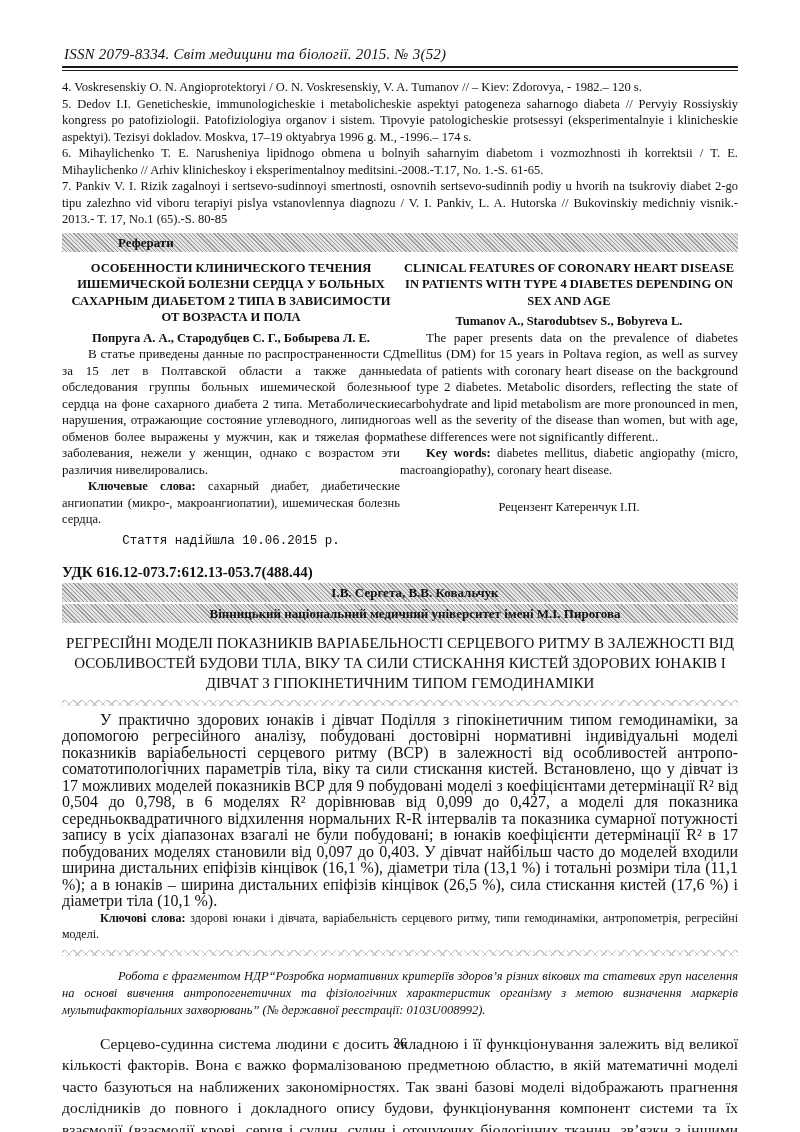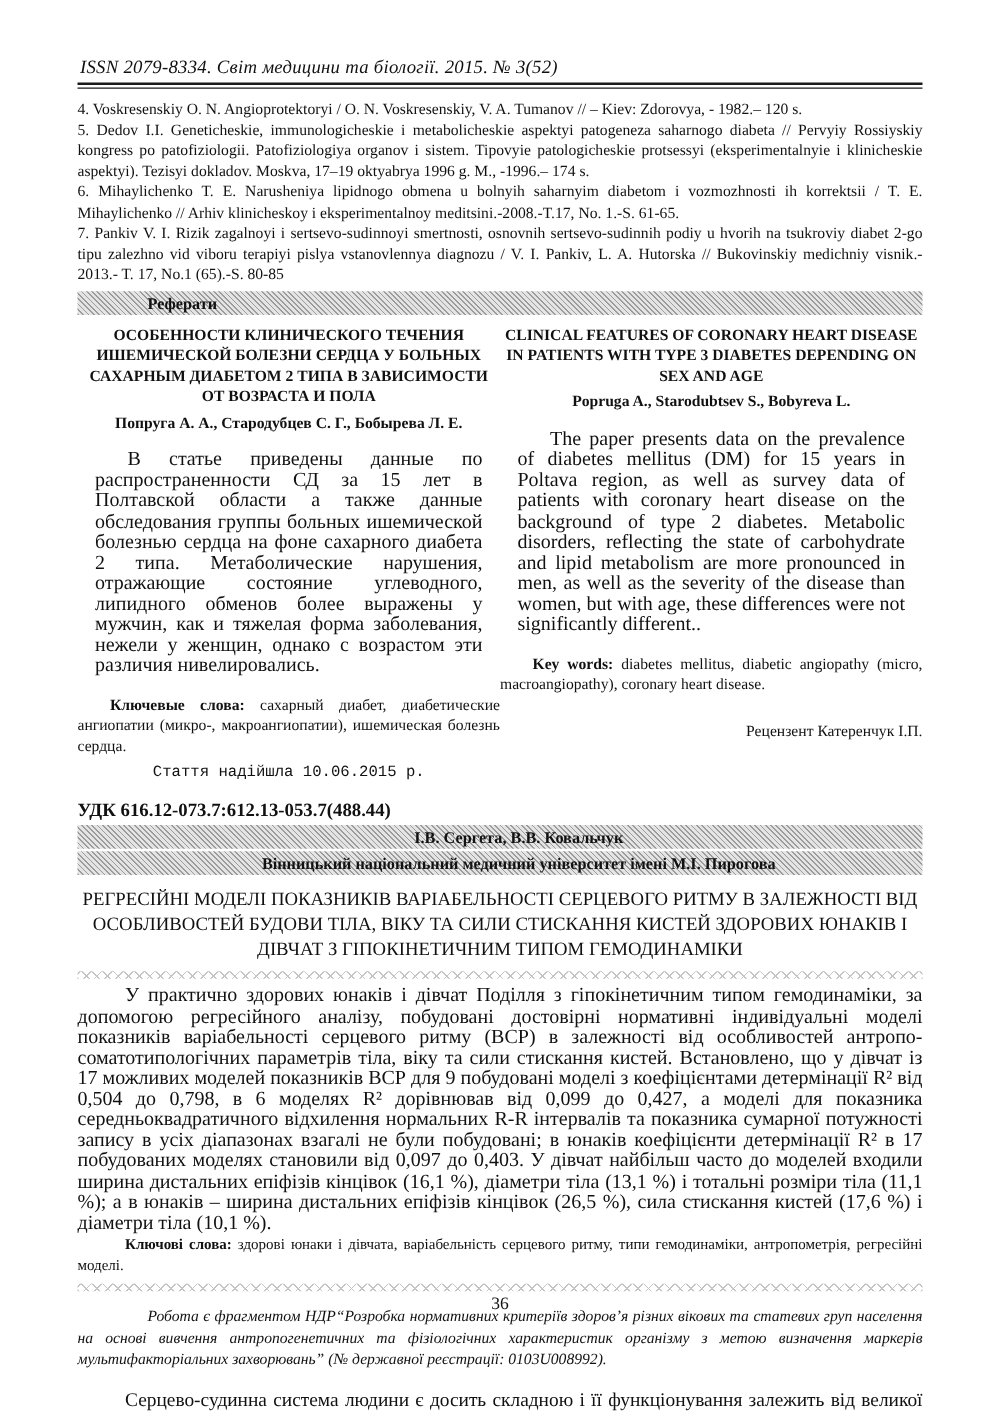--- a/index.html
+++ b/index.html
@@ -44,29 +44,29 @@
   .col { flex: 1 1 0; min-width: 0; }
   .col-title {
     font-weight: bold; font-size: 12.5px; line-height: 16.5px;
     text-align: center; margin: 0 0 4px 0;
   }
   .col-authors {
     font-weight: bold; font-size: 12.5px; line-height: 16.5px;
     text-align: center; margin: 0;
   }
   .col-body {
-    margin: 14px; font-size: 16px; line-height: 16.5px;
+    margin: 0; font-size: 13px; line-height: 16.5px;
     text-align: justify; text-indent: 26px;
   }
   .col-keywords {
     margin: 0; font-size: 12.5px; line-height: 16.5px;
     text-align: justify; text-indent: 26px;
   }
   .received { margin: 6px 0 0 0; font-size: 12.5px; text-align: center; font-family: Liberation Mono, monospace; }
-  .reviewer { margin: 22px 0 0 0; font-size: 12.5px; text-align: right; }
+  .reviewer { margin: 22px 0 0 0; font-size: 12.5px; text-align: center; }
   .bold { font-weight: bold; }
   
   .udc { margin-top: 16px; font-size: 15px; font-weight: bold; }
   .article-title {
     margin-top: 10px; font-size: 15px; font-weight: normal;
     line-height: 20px; text-align: center;
   }
   
   .zigzag {
     height: 6px; margin-top: 7px;
@@ -120,22 +120,22 @@
 
     <div class="col">
       <p class="col-title">ОСОБЕННОСТИ КЛИНИЧЕСКОГО ТЕЧЕНИЯ ИШЕМИЧЕСКОЙ БОЛЕЗНИ СЕРДЦА У БОЛЬНЫХ САХАРНЫМ ДИАБЕТОМ 2 ТИПА В ЗАВИСИМОСТИ ОТ ВОЗРАСТА И ПОЛА</p>
       <p class="col-authors">Попруга А. А., Стародубцев С. Г., Бобырева Л. Е.</p>
       <p class="col-body">В статье приведены данные по распространенности СД за 15 лет в Полтавской области а также данные обследования группы больных ишемической болезнью сердца на фоне сахарного диабета 2 типа. Метаболические нарушения, отражающие состояние углеводного, липидного обменов более выражены у мужчин, как и тяжелая форма заболевания, нежели у женщин, однако с возрастом эти различия нивелировались.</p>
       <p class="col-keywords"><span class="bold">Ключевые слова:</span><span> сахарный диабет, диабетические ангиопатии (микро-, макроангиопатии), ишемическая болезнь сердца.</span></p>
       <p class="received">Стаття надійшла 10.06.2015 р.</p>
     </div>
 
     <div class="col">
-      <p class="col-title">CLINICAL FEATURES OF CORONARY HEART DISEASE IN PATIENTS WITH TYPE 3 DIABETES DEPENDING ON  SEX AND AGE</p>
-      <p class="col-authors">Popruga A., Starodubtsev S., Bobyreva L.</p>
+      <p class="col-title">CLINICAL FEATURES OF CORONARY HEART DISEASE IN PATIENTS WITH TYPE 4 DIABETES DEPENDING ON  SEX AND AGE</p>
+      <p class="col-authors">Tumanov A., Starodubtsev S., Bobyreva L.</p>
       <p class="col-body">The paper presents data on the prevalence of diabetes mellitus (DM) for 15 years in Poltava region, as well as survey data of patients with coronary heart disease on the background of type 2 diabetes. Metabolic disorders, reflecting the state of carbohydrate and lipid metabolism are more pronounced in men, as well as the severity of the disease than women, but with age, these differences were not significantly different..</p>
       <p class="col-keywords"><span class="bold">Key words:</span><span> diabetes mellitus, diabetic angiopathy (micro, macroangiopathy), coronary heart disease.</span></p>
       <p class="reviewer">Рецензент Катеренчук І.П.</p>
     </div>
 
   </div>
 
   <div class="udc">УДК 616.12-073.7:612.13-053.7(488.44)</div>
 
   <div class="hatch band-center">І.В. Сергета, В.В. Ковальчук</div>

